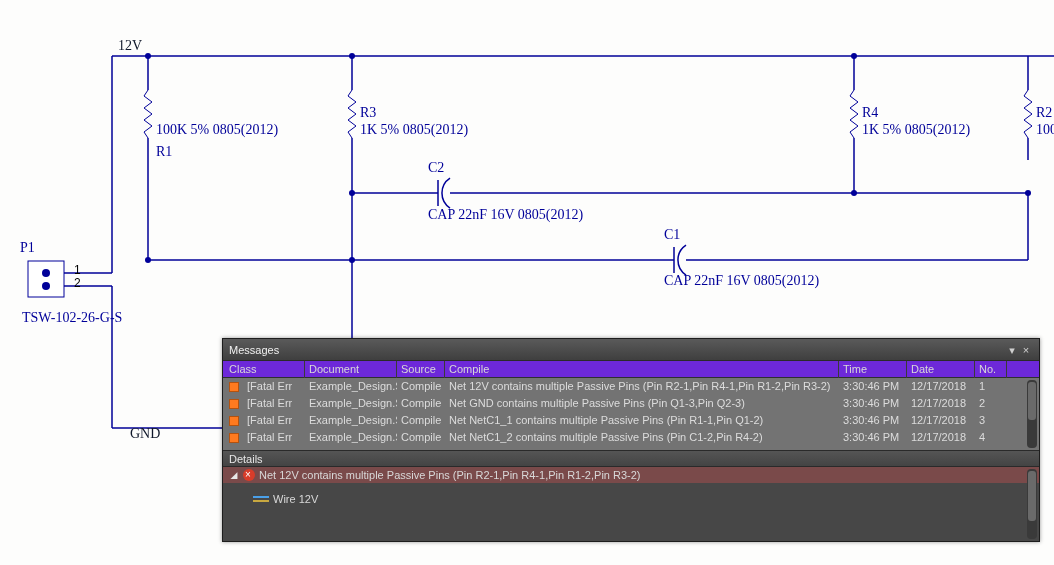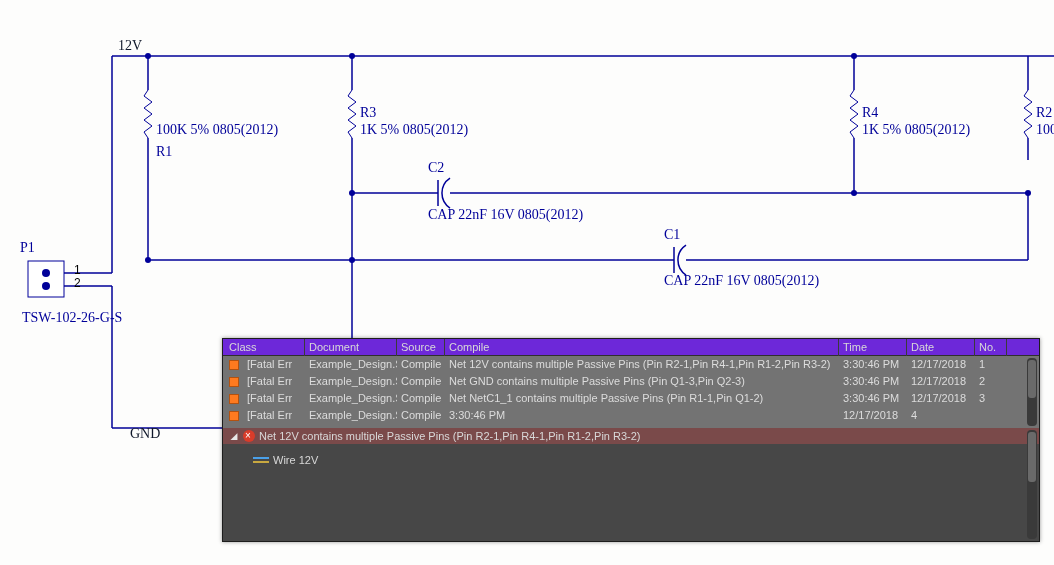--- a/index.html
+++ b/index.html
@@ -201,20 +201,26 @@
 <div class="lbl" style="left:862px; top:122px;" data-bind="resistors.R4.value">1K 5% 0805(2012)</div>
 <div class="lbl" style="left:1036px; top:105px;" data-bind="resistors.R2.ref">R2</div>
 <div class="lbl" style="left:1036px; top:122px;" data-bind="resistors.R2.value">100K</div>
 
 <div class="lbl" style="left:428px; top:160px;" data-bind="caps.C2.ref">C2</div>
 <div class="lbl" style="left:428px; top:207px;" data-bind="caps.C2.value">CAP 22nF 16V 0805(2012)</div>
 <div class="lbl" style="left:664px; top:227px;" data-bind="caps.C1.ref">C1</div>
 <div class="lbl" style="left:664px; top:273px;" data-bind="caps.C1.value">CAP 22nF 16V 0805(2012)</div>
 
 <div class="panel">
+  <div class="panel-title">
+    <span data-bind="panel.title">Messages</span>
+    <span class="spacer"></span>
+    <span class="ctl">▾</span>
+    <span class="ctl">×</span>
+  </div>
   <div class="cols">
     <span data-bind="panel.columns.0">Class</span>
     <span data-bind="panel.columns.1">Document</span>
     <span data-bind="panel.columns.2">Source</span>
     <span data-bind="panel.columns.3">Compile</span>
     <span data-bind="panel.columns.4">Time</span>
     <span data-bind="panel.columns.5">Date</span>
     <span data-bind="panel.columns.6">No.</span>
   </div>
   <div class="msgarea">
@@ -242,28 +248,30 @@
       <span data-bind="panel.rows.2.source">Compile</span>
       <span data-bind="panel.rows.2.msg">Net NetC1_1 contains multiple Passive Pins (Pin R1-1,Pin Q1-2)</span>
       <span data-bind="panel.rows.2.time">3:30:46 PM</span>
       <span data-bind="panel.rows.2.date">12/17/2018</span>
       <span data-bind="panel.rows.2.no">3</span>
     </div>
     <div class="msgrow">
       <span><i class="sev"></i><span data-bind="panel.rows.3.class">[Fatal Err</span></span>
       <span data-bind="panel.rows.3.doc">Example_Design.S</span>
       <span data-bind="panel.rows.3.source">Compile</span>
+      <span data-bind="panel.rows.3.msg">Net NetC1_2 contains multiple Passive Pins (Pin C1-2,Pin R4-2)</span>
       <span data-bind="panel.rows.3.time">3:30:46 PM</span>
       <span data-bind="panel.rows.3.date">12/17/2018</span>
       <span data-bind="panel.rows.3.no">4</span>
     </div>
     <div class="scrollbar">
         <div class="thumb"></div>
       </div>
   </div>
+  <div class="details-hdr" data-bind="panel.details_label">Details</div>
   <div class="details-body">
     <div class="drow sel">
       <span class="tri">◢</span>
       <span class="err-ico"></span>
       <span data-bind="panel.details.root">Net 12V contains multiple Passive Pins (Pin R2-1,Pin R4-1,Pin R1-2,Pin R3-2)</span>
     </div>
     <div class="drow" style="padding-left:30px;margin-top:8px;">
       <span class="wire-ico"></span>
       <span data-bind="panel.details.children.0">Wire 12V</span>
     </div>

